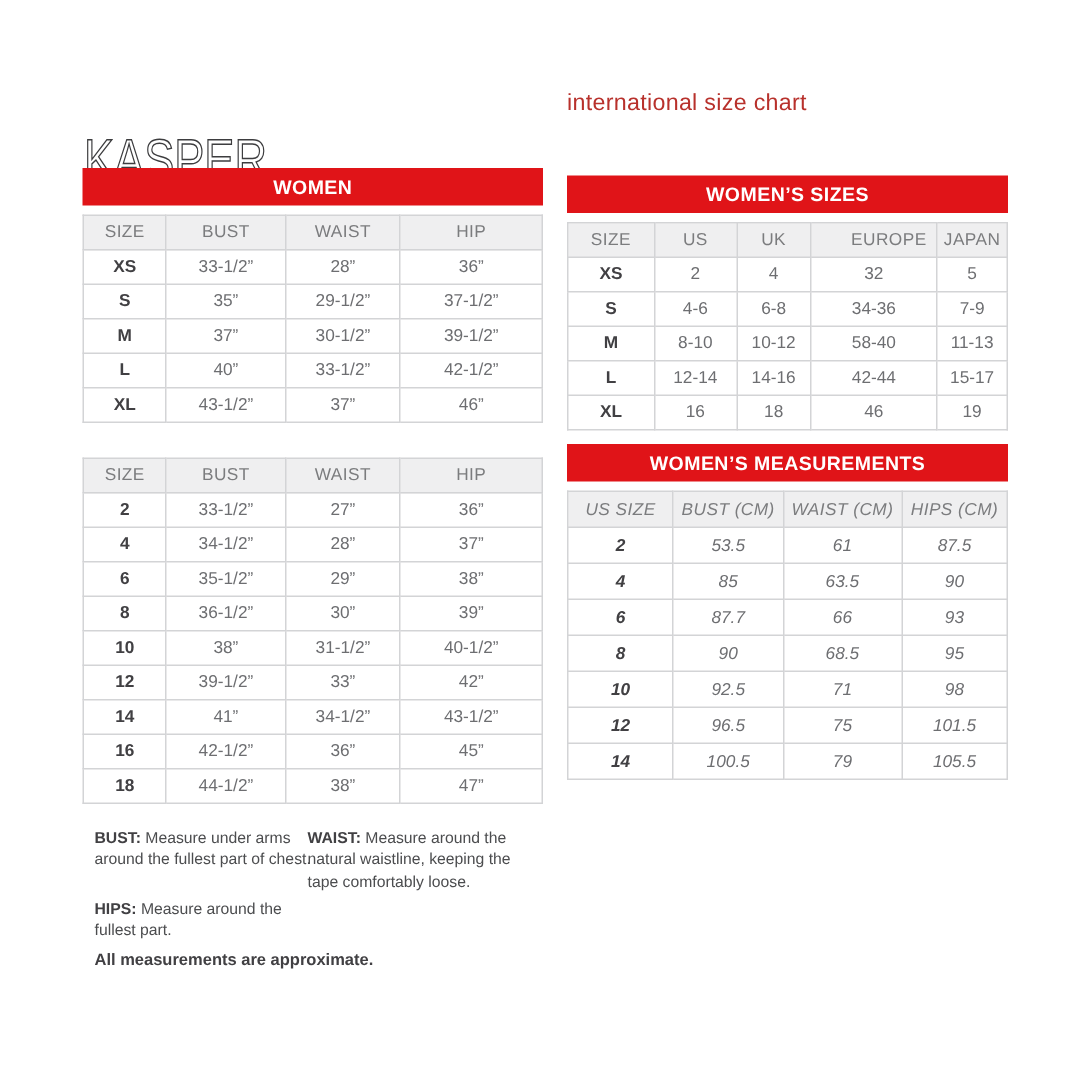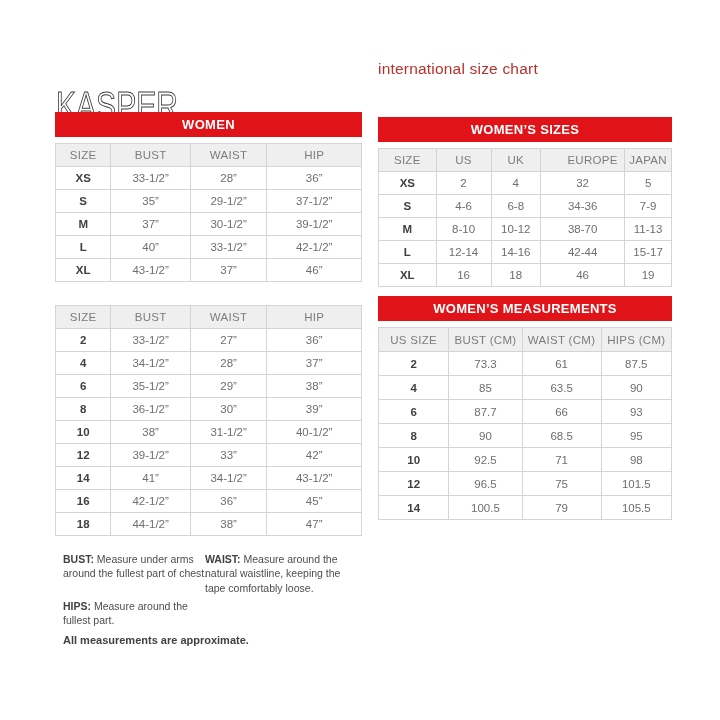--- a/index.html
+++ b/index.html
@@ -23,21 +23,21 @@
   .bar{background:var(--accent_red);color:#ffffff;font-weight:bold;font-size:13px;
        text-align:center;height:25px;line-height:25px;letter-spacing:0.3px;margin-bottom:6px;}
 
   table{border-collapse:collapse;width:100%;table-layout:fixed;}
   th,td{border:1px solid var(--border_gray);text-align:center;padding:0;vertical-align:middle;}
   th{background:var(--header_bg);color:var(--header_text);font-weight:normal;font-size:11.5px;height:22px;letter-spacing:0.3px;}
   td{color:var(--cell_text);font-size:11.5px;height:22px;}
   td.first{color:var(--size_text);font-weight:bold;}
 
   .tbl-a td,.tbl-a th,.tbl-c td,.tbl-c th{height:22px;}
-  .tbl-d td,.tbl-d th{height:23px;}
+  .tbl-d td,.tbl-d th{height:23px;font-style:italic;}
 
   .tbl-a th:nth-child(1),.tbl-c th:nth-child(1){width:18%;}
   .tbl-a th:nth-child(2),.tbl-c th:nth-child(2){width:26%;}
   .tbl-a th:nth-child(3),.tbl-c th:nth-child(3){width:25%;}
   .tbl-a th:nth-child(4),.tbl-c th:nth-child(4){width:31%;}
 
   .tbl-b th:nth-child(1){width:21%;}
   .tbl-b th:nth-child(2){width:20%;}
   .tbl-b th:nth-child(3){width:18%;}
   .tbl-b th:nth-child(4){width:24%;padding-left:20px;}
@@ -135,21 +135,21 @@
             <td class="first">S</td>
             <td>4-6</td>
             <td>6-8</td>
             <td>34-36</td>
             <td>7-9</td>
           </tr>
           <tr>
             <td class="first">M</td>
             <td>8-10</td>
             <td>10-12</td>
-            <td>38-70</td>
+            <td>58-40</td>
             <td>11-13</td>
           </tr>
           <tr>
             <td class="first">L</td>
             <td>12-14</td>
             <td>14-16</td>
             <td>42-44</td>
             <td>15-17</td>
           </tr>
           <tr>
@@ -239,21 +239,21 @@
           <tr>
             <th>US SIZE</th>
             <th>BUST (CM)</th>
             <th>WAIST (CM)</th>
             <th>HIPS (CM)</th>
           </tr>
         </thead>
         <tbody>
           <tr>
             <td class="first">2</td>
-            <td>73.3</td>
+            <td>53.5</td>
             <td>61</td>
             <td>87.5</td>
           </tr>
           <tr>
             <td class="first">4</td>
             <td>85</td>
             <td>63.5</td>
             <td>90</td>
           </tr>
           <tr>

